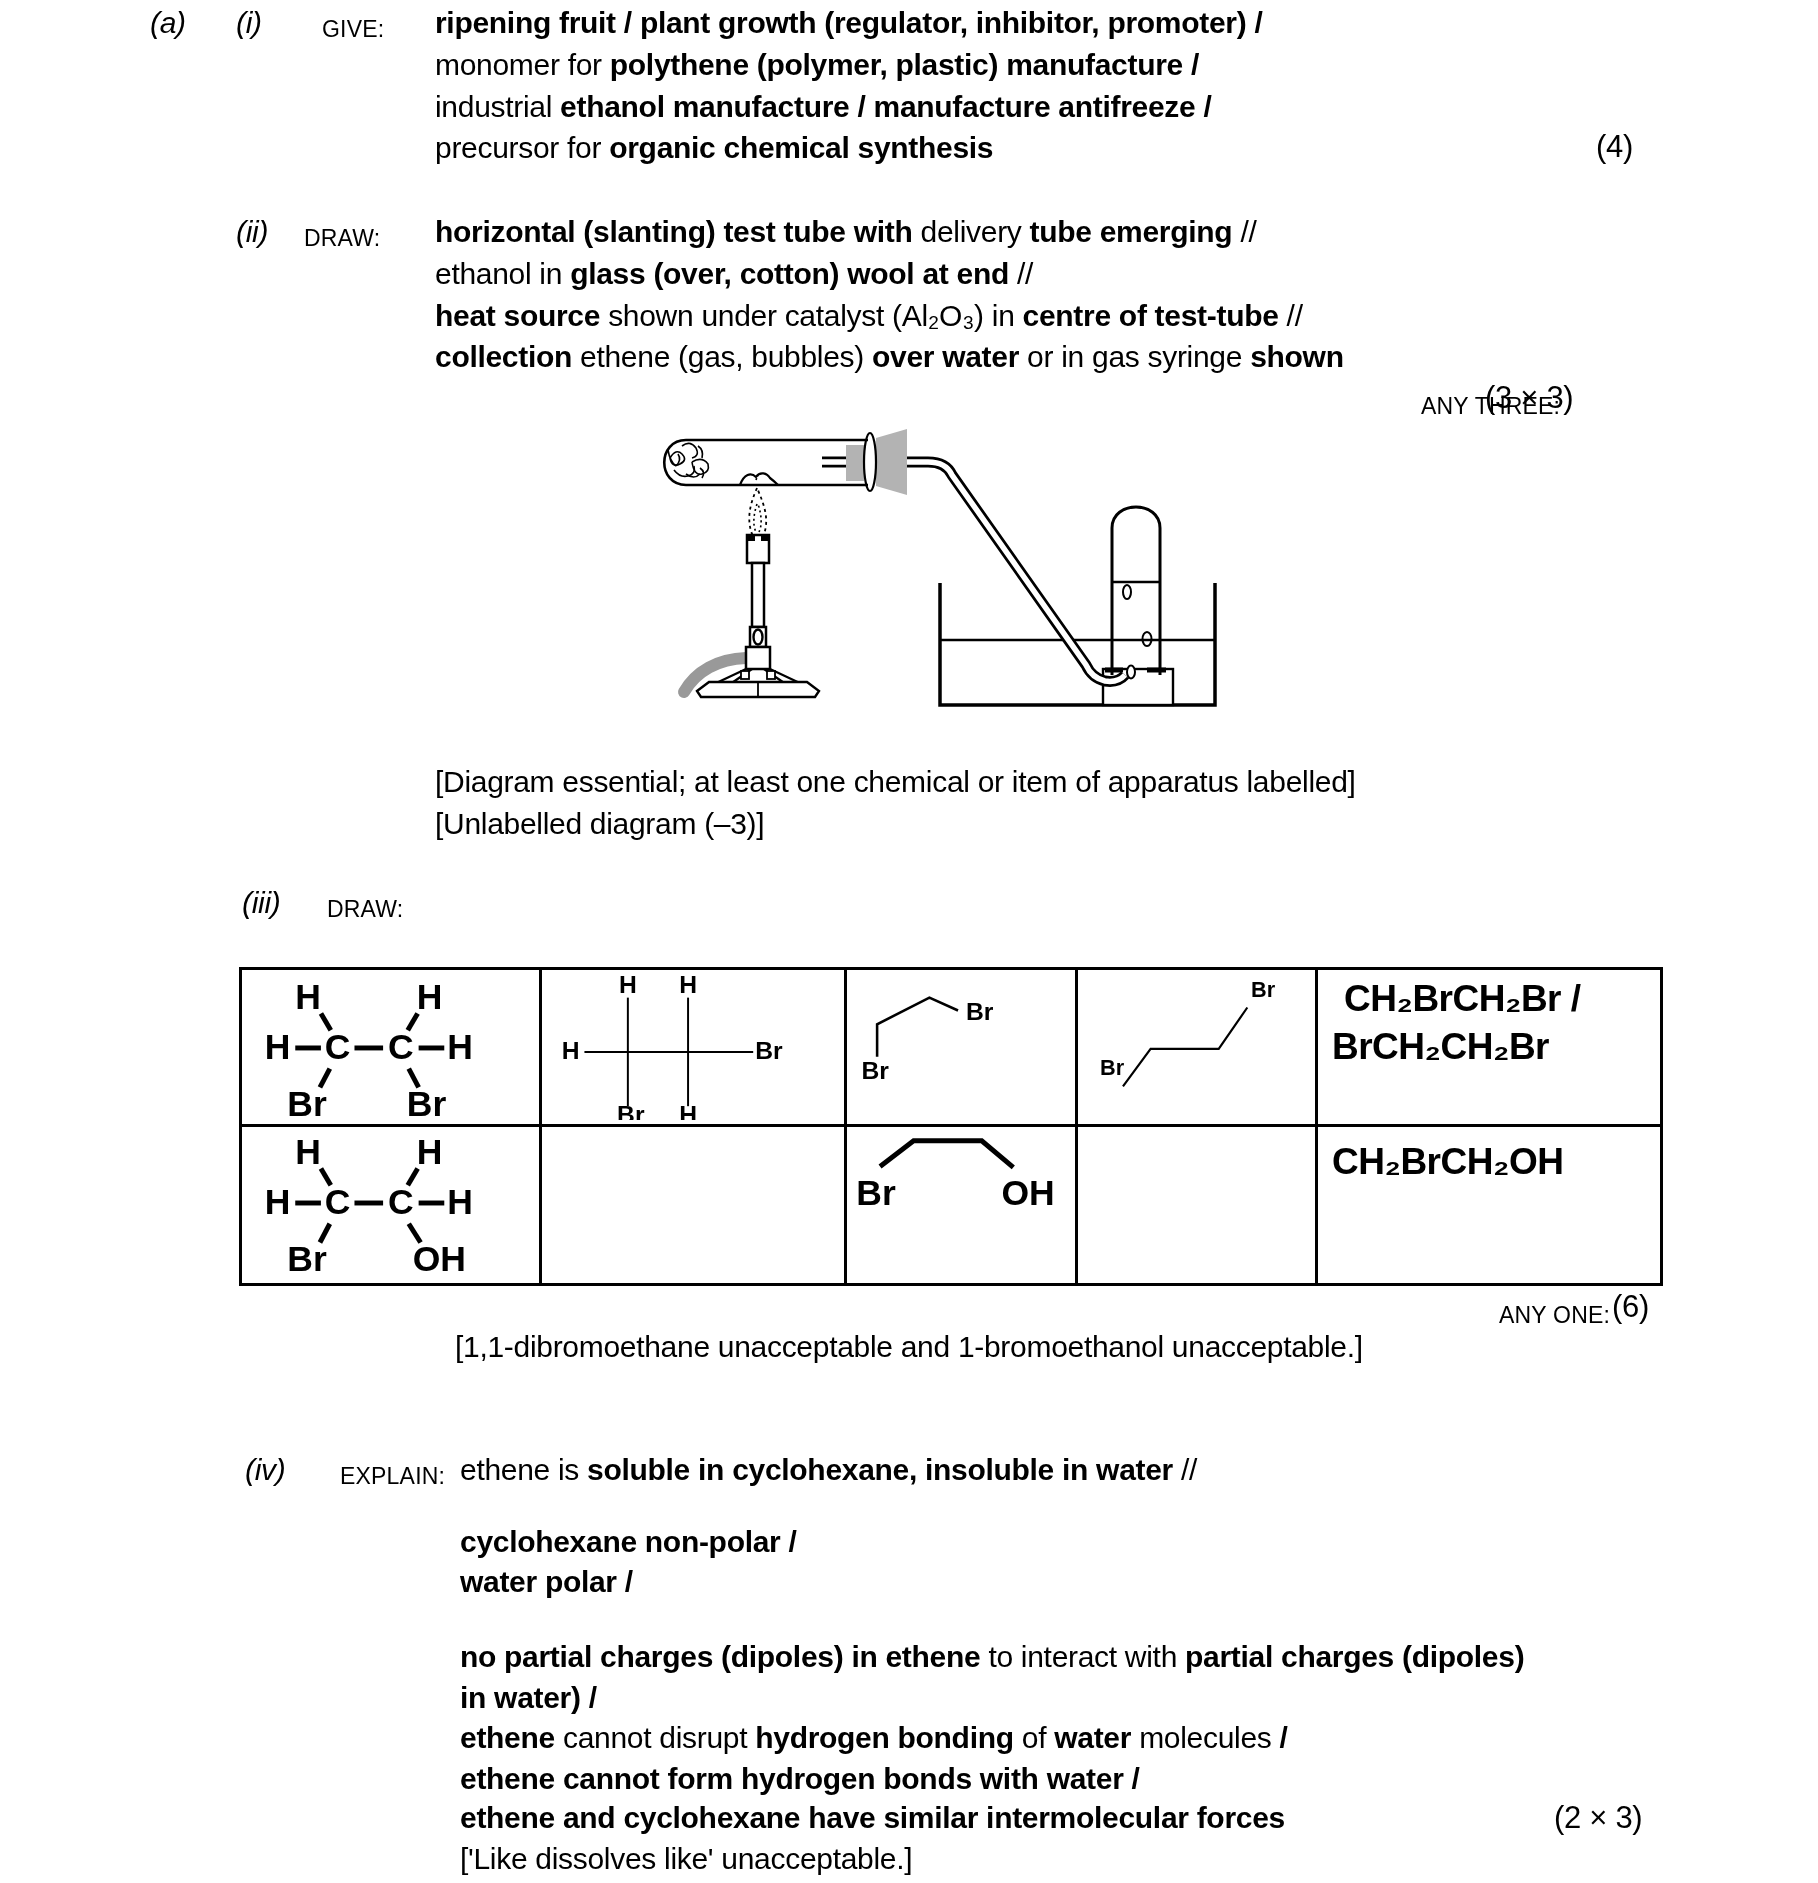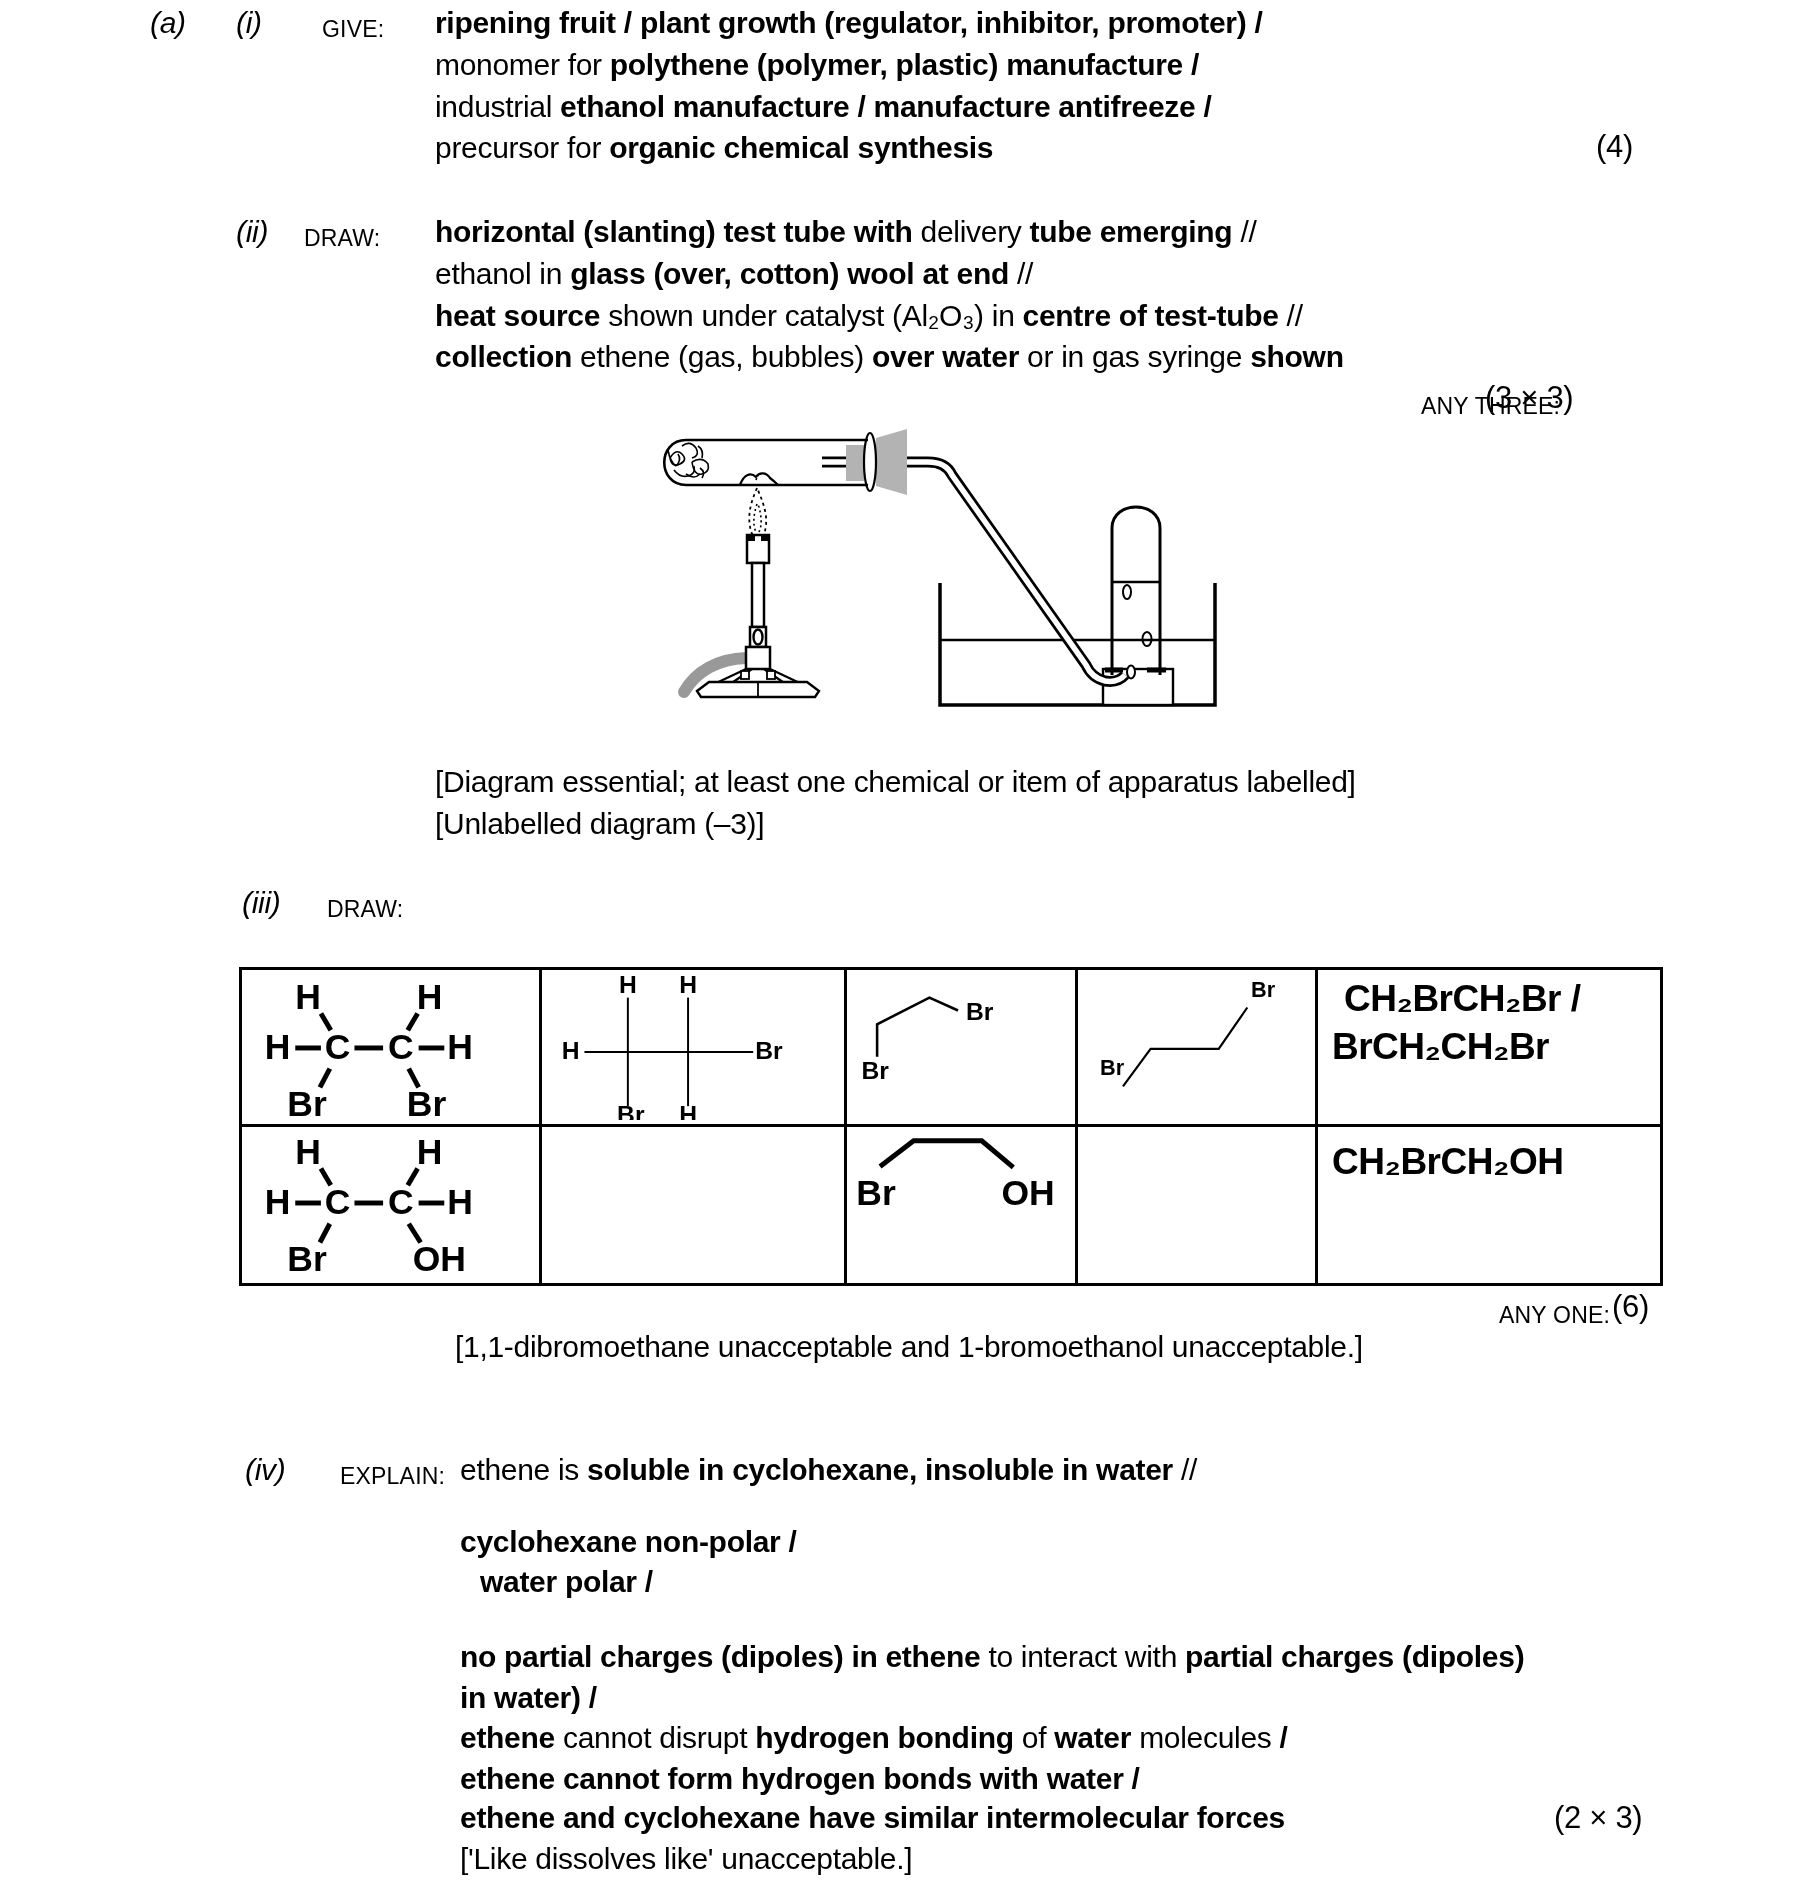--- a/index.html
+++ b/index.html
@@ -230,20 +230,20 @@
 </div>
 
 <div class="ln sc" style="left:1499px;top:1298px;">ANY ONE:</div>
 <div class="ln mk" style="left:1612px;top:1290px;">(6)</div>
 <div class="ln" style="left:455px;top:1330px;">[1,1-dibromoethane unacceptable and 1-bromoethanol unacceptable.]</div>
 
 <div class="ln it" style="left:245px;top:1453px;">(iv)</div>
 <div class="ln sc" style="left:340px;top:1459px;">EXPLAIN:</div>
 <div class="ln" style="left:460px;top:1453px;"><span>ethene is </span><span class="b">soluble in cyclohexane, insoluble in water </span><span>//</span></div>
 <div class="ln" style="left:460px;top:1525px;"><span class="b">cyclohexane non-polar /</span></div>
-<div class="ln" style="left:480px;top:1565px;"><span class="b">water polar /</span></div>
+<div class="ln" style="left:460px;top:1565px;"><span class="b">water polar /</span></div>
 <div class="ln" style="left:460px;top:1640px;"><span class="b">no partial charges (dipoles) in ethene </span><span>to interact with </span><span class="b">partial charges (dipoles)</span></div>
 <div class="ln" style="left:460px;top:1681px;"><span class="b">in water) /</span></div>
 <div class="ln" style="left:460px;top:1721px;"><span class="b">ethene </span><span>cannot disrupt </span><span class="b">hydrogen bonding </span><span>of </span><span class="b">water </span><span>molecules </span><span class="b">/</span></div>
 <div class="ln" style="left:460px;top:1762px;"><span class="b">ethene cannot form hydrogen bonds with water /</span></div>
 <div class="ln" style="left:460px;top:1801px;"><span class="b">ethene and cyclohexane have similar intermolecular forces</span></div>
 <div class="ln mk" style="left:1554px;top:1801px;">(2 × 3)</div>
 <div class="ln" style="left:460px;top:1842px;"><span>['Like dissolves like' unacceptable.]</span></div>
 
 </body></html>

